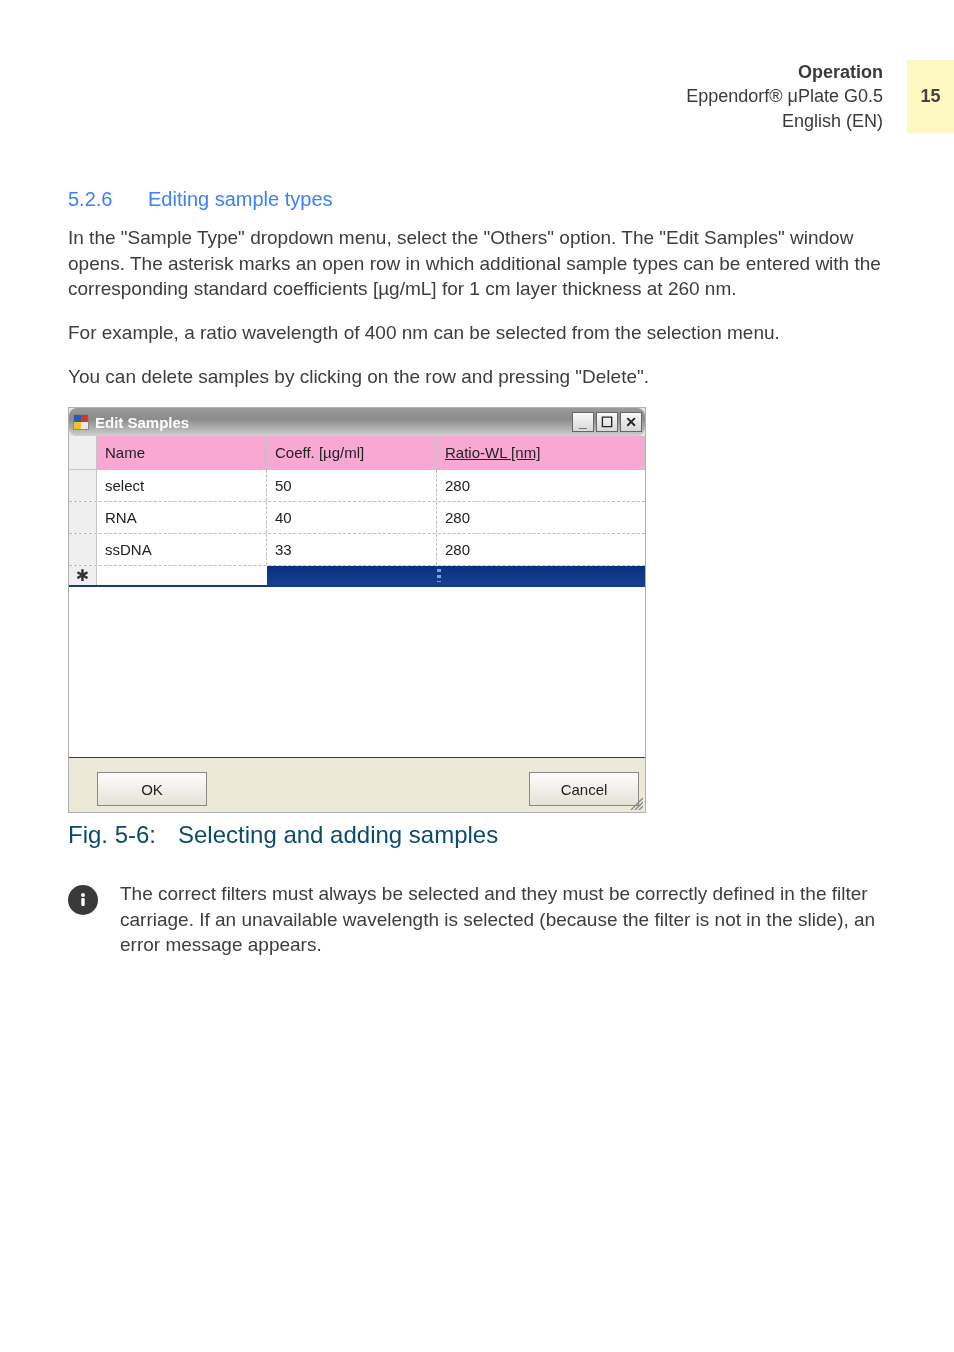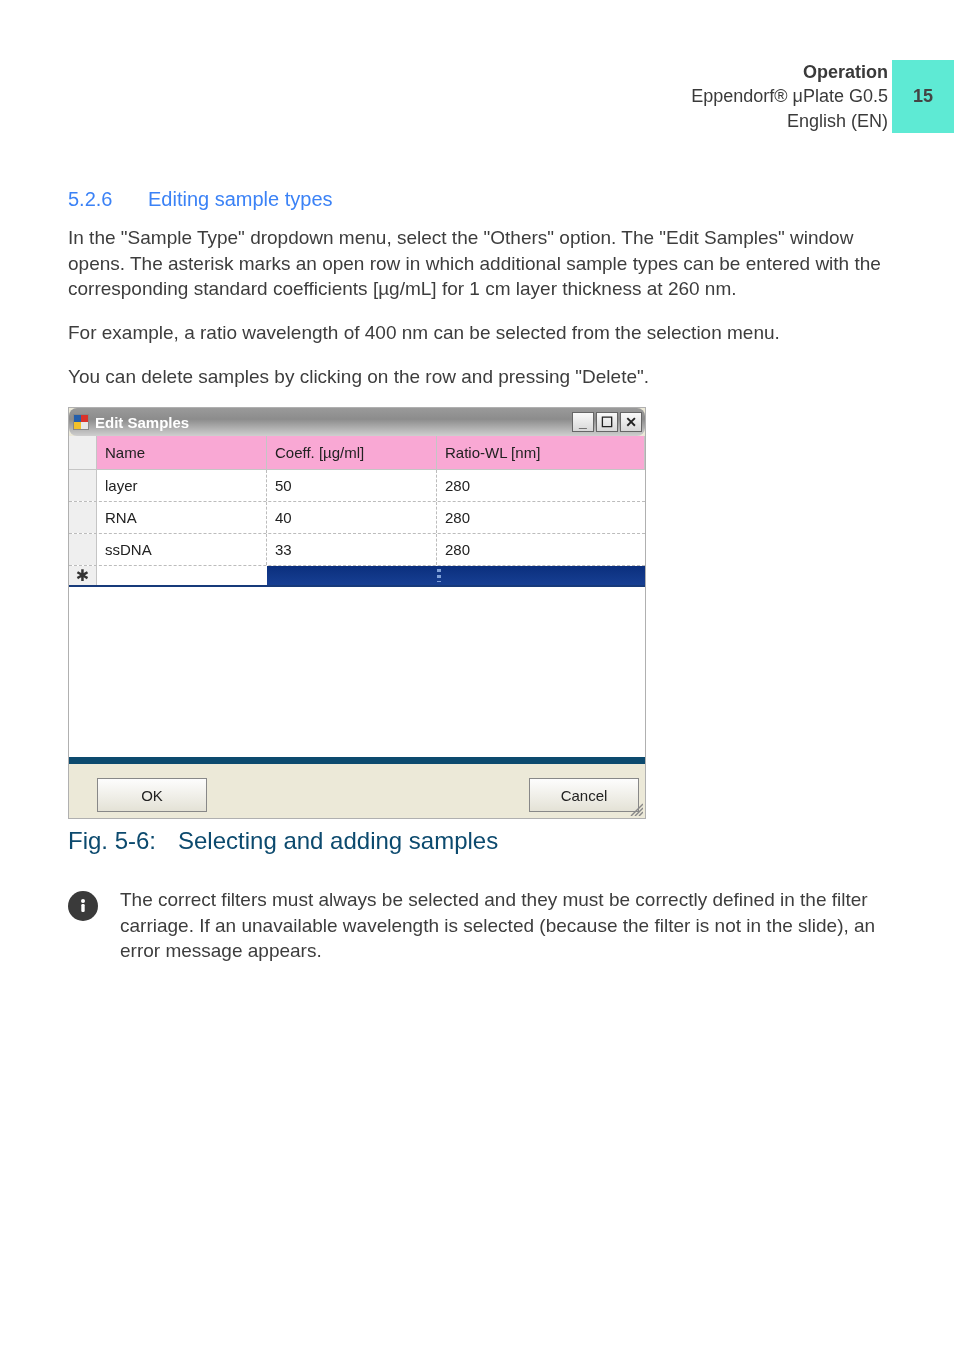--- a/index.html
+++ b/index.html
@@ -1,22 +1,22 @@
 <!DOCTYPE html>
 <html><head>
 <meta charset="utf-8">
 <style>
   * { box-sizing: border-box; margin: 0; padding: 0; }
   html, body { width: 954px; height: 1352px; background: #fff; font-family: Arial, Helvetica, sans-serif; color: #3a3a3a; }
   .page { position: relative; width: 954px; height: 1352px; padding: 68px 68px 0 68px; }
 
   .header-wrap { position: absolute; top: 60px; right: 0; display: flex; align-items: stretch; }
-  .header-text { text-align: right; padding-right: 4px; font-size: 18px; line-height: 1.35; }
+  .header-text { text-align: right; padding-right: 24px; font-size: 18px; line-height: 1.35; }
   .header-text .l1 { font-weight: 700; }
-  .pgnum { width: 62px; background: #5eead4; display: flex; align-items: center; justify-content: center; font-weight: 700; font-size: 18px; color: #444; }
+  .pgnum { width: 47px; background: #fef9c3; display: flex; align-items: center; justify-content: center; font-weight: 700; font-size: 18px; color: #444; }
 
   .content { margin-top: 120px; }
 
   h2.sect { font-size: 20px; font-weight: 400; color: #3b82f6; margin-bottom: 14px; }
   h2.sect .num { display: inline-block; width: 80px; }
 
   p.body { font-size: 19px; line-height: 1.35; color: #3d3d3d; margin-bottom: 18px; }
 
   .dialog {
     width: 578px; margin: 4px 0 8px 0;
@@ -49,42 +49,42 @@
     font-size: 14px; font-weight: 700; color:#222; cursor: pointer;
     font-family: Arial, sans-serif;
   }
 
   
   .grid-head { display:flex; background:#f9a8d4; border-bottom:1px solid #c5c5c5; }
   .grid-head .cell { padding: 8px 8px; border-right:1px solid #c5c5c5; }
   .gh-gutter { width:28px; background:#efefef; border-right:1px solid #c5c5c5; }
   .gh-name { width:170px; }
   .gh-coeff { width:170px; }
-  .gh-ratio { flex:1; border-right:none; }
+  .gh-ratio { flex:1; border-right:none;text-decoration:underline; }
 
   .grid-body { background:#fff; }
   .row { display:flex; border-bottom:1px dashed #bcbcbc; }
   .row .gutter { width:28px; background:#efefef; border-right:1px solid #c5c5c5; }
   .row .cell { padding:7px 8px; border-right:1px dashed #bcbcbc; }
   .row .c-name { width:170px; }
   .row .c-coeff { width:170px; }
   .row .c-ratio { flex:1; border-right:none; }
 
   .row.newrow { border-bottom: 2px solid #173a7a; }
   .row.newrow .gutter { display:flex; align-items:center; justify-content:center; font-size:16px; color:#333; }
   .row.newrow .cell { border-right: none; }
   .row.newrow .c-coeff, .row.newrow .c-ratio { background: linear-gradient(180deg,#0b2f7d,#173f93); }
   .row.newrow .c-ratio { position:relative; }
   .dots { position:absolute; left:0; top:3px; bottom:3px; width:4px; background: repeating-linear-gradient(180deg,#7fa0d8 0 3px, transparent 3px 6px); }
 
   .blank-area { height:170px; background:#fff; }
 
   .dlg-bottom { 
     display:flex; justify-content:space-between; align-items:flex-end;
-    padding: 14px 6px 6px 28px; background:#ece9d8; border-top:7px solid #0c4a6e;
+    padding: 14px 6px 6px 28px; background:#ece9d8; border-top:1px solid #0c4a6e;
     position:relative;
   }
   .dlg-btn {
     width:110px; height:34px; background: linear-gradient(180deg,#fdfdfd,#e4e2d6);
     border:1px solid #888; font-size:15px; color:#222; cursor:pointer;
   }
   .resize-grip {
     position:absolute; right:2px; bottom:2px; width:16px; height:16px;
   }
   .resize-grip::before {
@@ -150,21 +150,21 @@
       <div class="grid-head">
         <div class="gh-gutter"></div>
         <div class="cell gh-name">Name</div>
         <div class="cell gh-coeff">Coeff. [µg/ml]</div>
         <div class="cell gh-ratio">Ratio-WL [nm]</div>
       </div>
 
       <div class="grid-body">
         <div class="row">
           <div class="gutter"></div>
-          <div class="cell c-name">layer</div>
+          <div class="cell c-name">select</div>
           <div class="cell c-coeff">50</div>
           <div class="cell c-ratio">280</div>
         </div>
         <div class="row">
           <div class="gutter"></div>
           <div class="cell c-name">RNA</div>
           <div class="cell c-coeff">40</div>
           <div class="cell c-ratio">280</div>
         </div>
         <div class="row">

